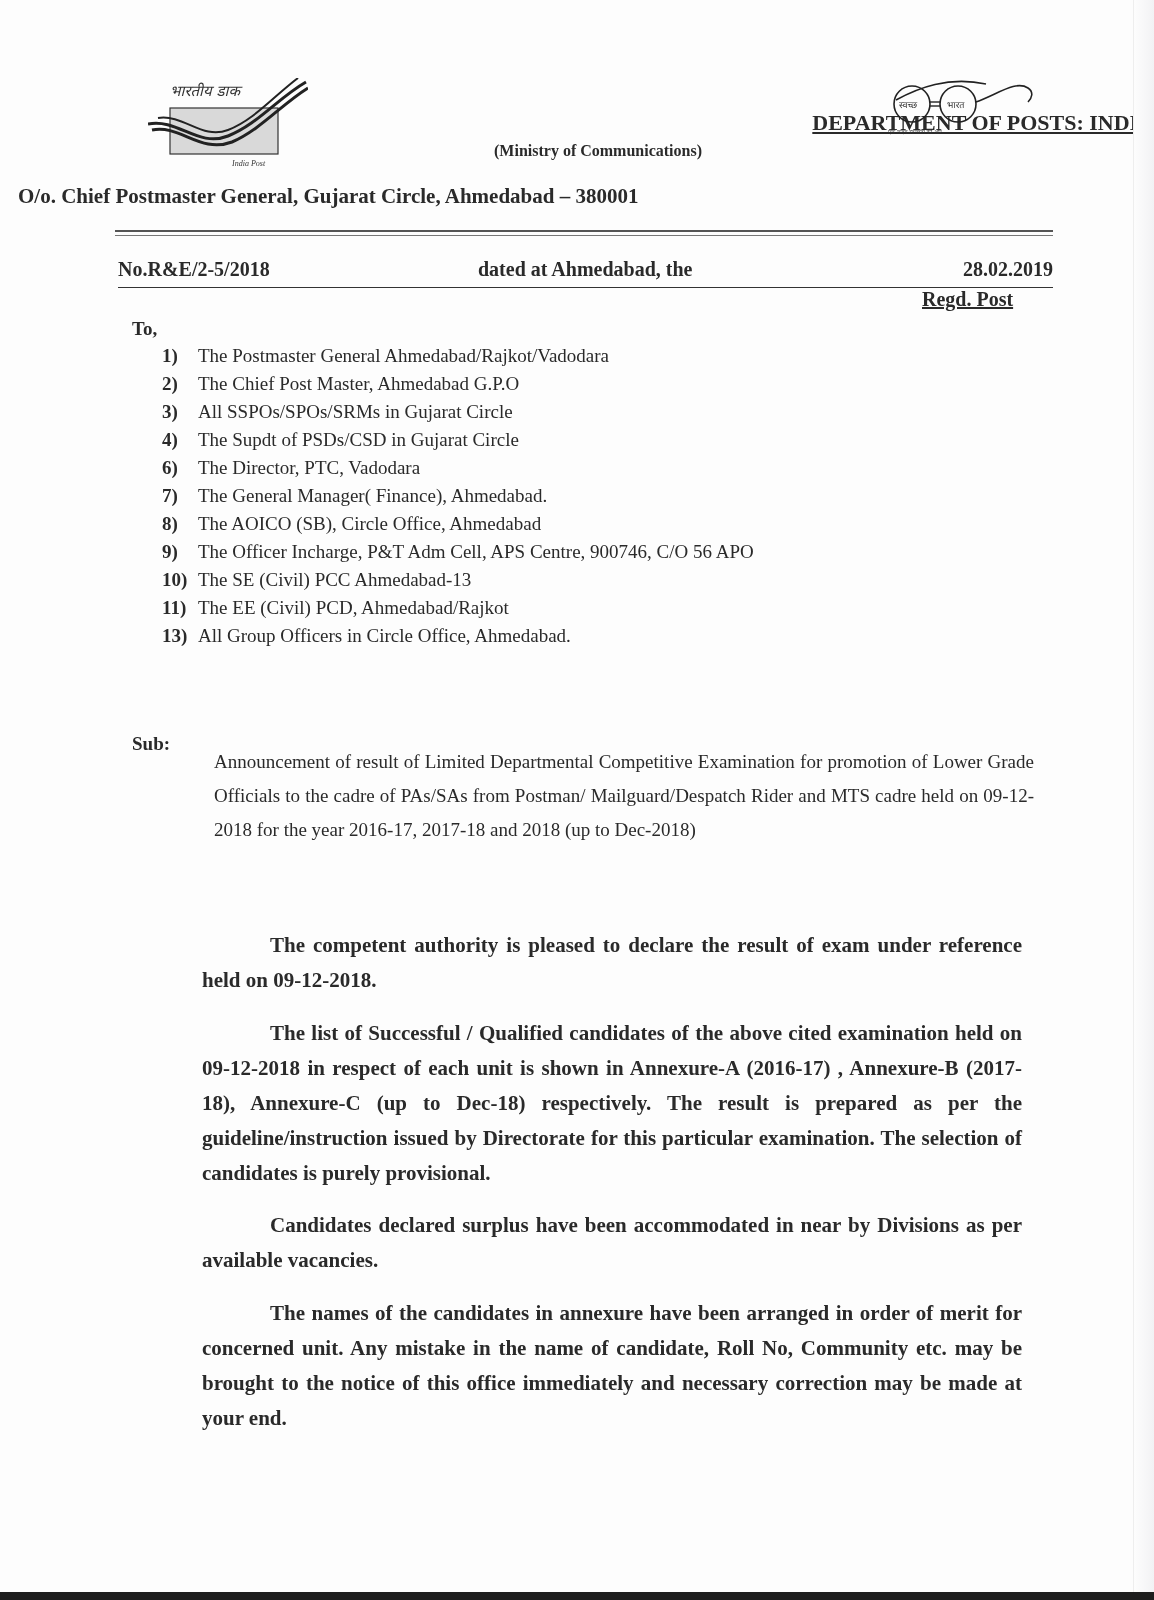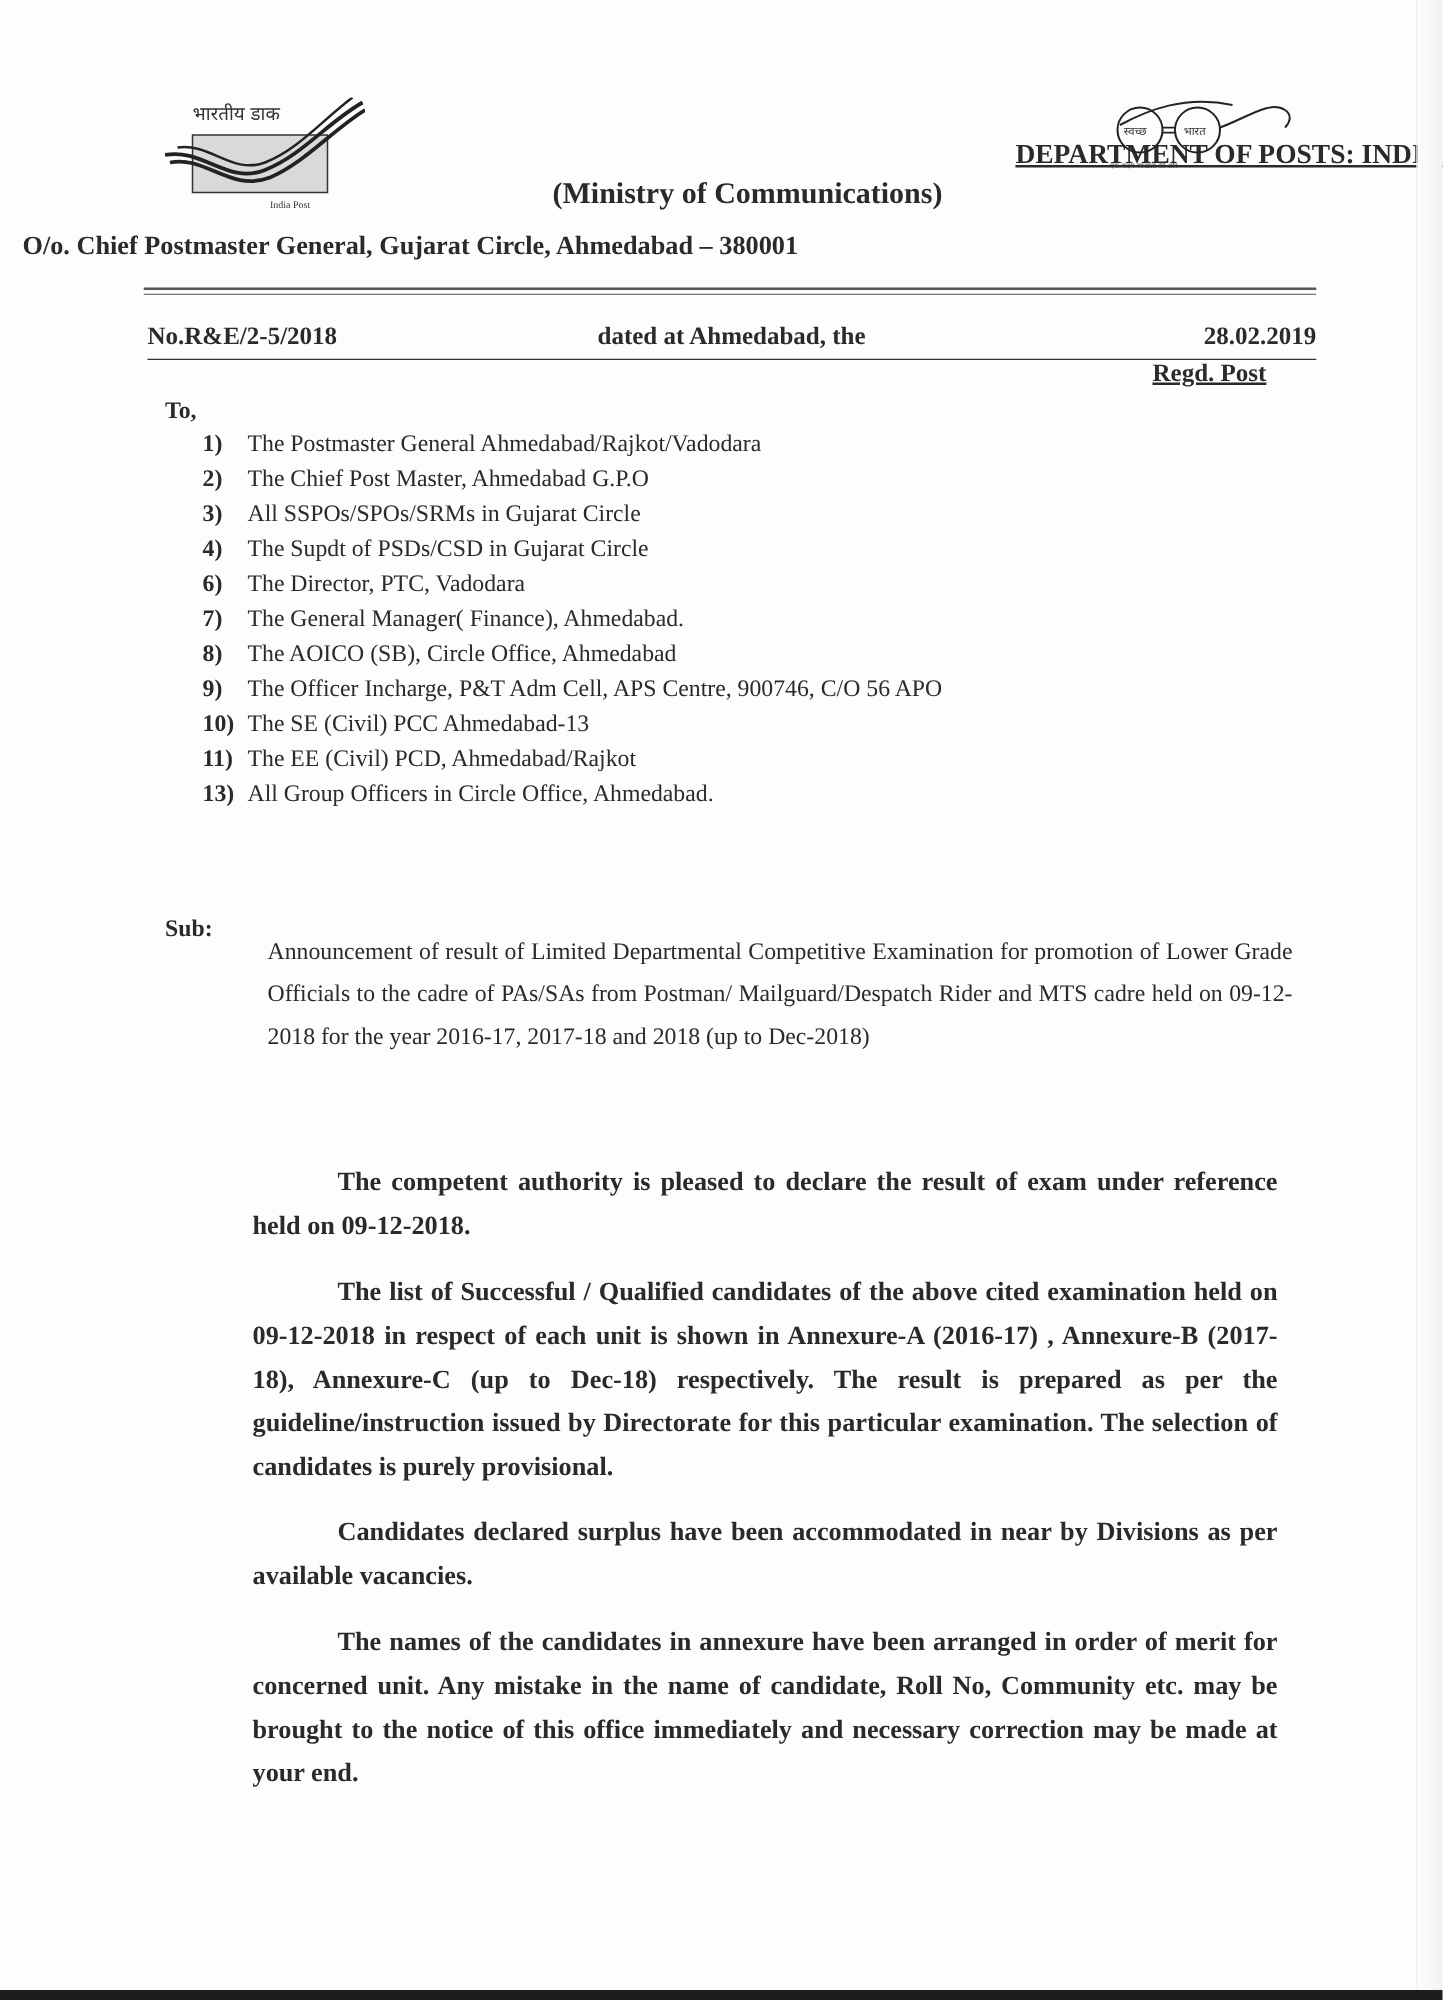--- a/index.html
+++ b/index.html
@@ -6,31 +6,31 @@
   body {
     width: 1154px; height: 1600px; position: relative; overflow: hidden;
     background: #fdfdfd;
     font-family: "Liberation Serif", "DejaVu Serif", serif;
     color: #2a2a2a;
   }
   .page { position: absolute; left: 0; top: 0; width: 1154px; height: 1600px; }
   .right-edge { position: absolute; right: 0; top: 0; width: 20px; height: 1600px; background: linear-gradient(to right, #fdfdfd, #f2f2f4); border-left: 1px solid #eeeeee; }
   .bottom-bar { position: absolute; left: 0; bottom: 0; width: 1154px; height: 8px; background: #1d1d1d; }
 
-  .logo-left { position: absolute; left: 132px; top: 78px; width: 160px; height: 92px; }
+  .logo-left { position: absolute; left: 148px; top: 78px; width: 160px; height: 92px; font-style: italic; }
   .logo-right { position: absolute; left: 888px; top: 78px; width: 160px; height: 70px; }
 
   .dept-title {
     position: absolute; left: 0; width: 1154px; top: 110px; text-align: right;
     font-size: 22px; font-weight: bold; text-decoration: underline;
     padding-left: 26px; box-sizing: border-box; color: #2a2a2a;
   }
   .ministry {
     position: absolute; left: 0; width: 1154px; top: 142px; text-align: center;
-    font-size: 24px; font-weight: bold; padding-left: 42px; box-sizing: border-box;
+    font-size: 16px; font-weight: bold; padding-left: 42px; box-sizing: border-box;
   }
   .office {
     position: absolute; left: 0; width: 994px; top: 184px; 
     font-size: 21px; font-weight: bold; padding-left: 18px; box-sizing: border-box;
   }
   .rule1 { position: absolute; left: 115px; top: 230px; width: 938px; height: 2px; background: #555; }
   .rule2 { position: absolute; left: 115px; top: 235px; width: 938px; height: 1px; background: #777; }
 
   .ref-line { position: absolute; left: 118px; top: 258px; width: 935px; height: 30px; }
   .ref-underline { position: absolute; left: 118px; top: 287px; width: 935px; height: 1px; background: #333; }

